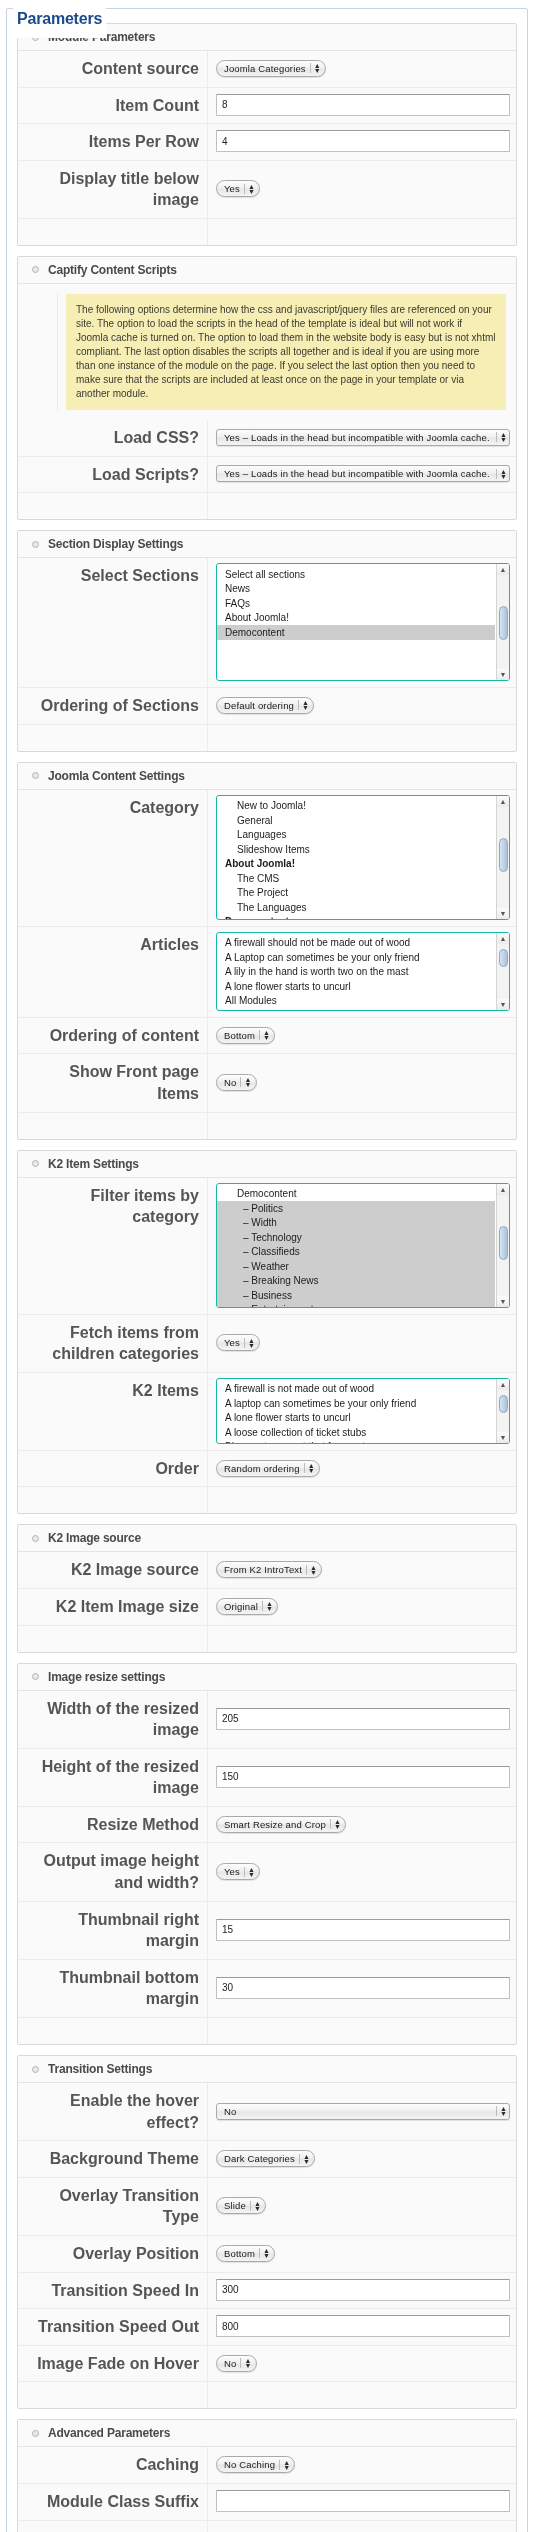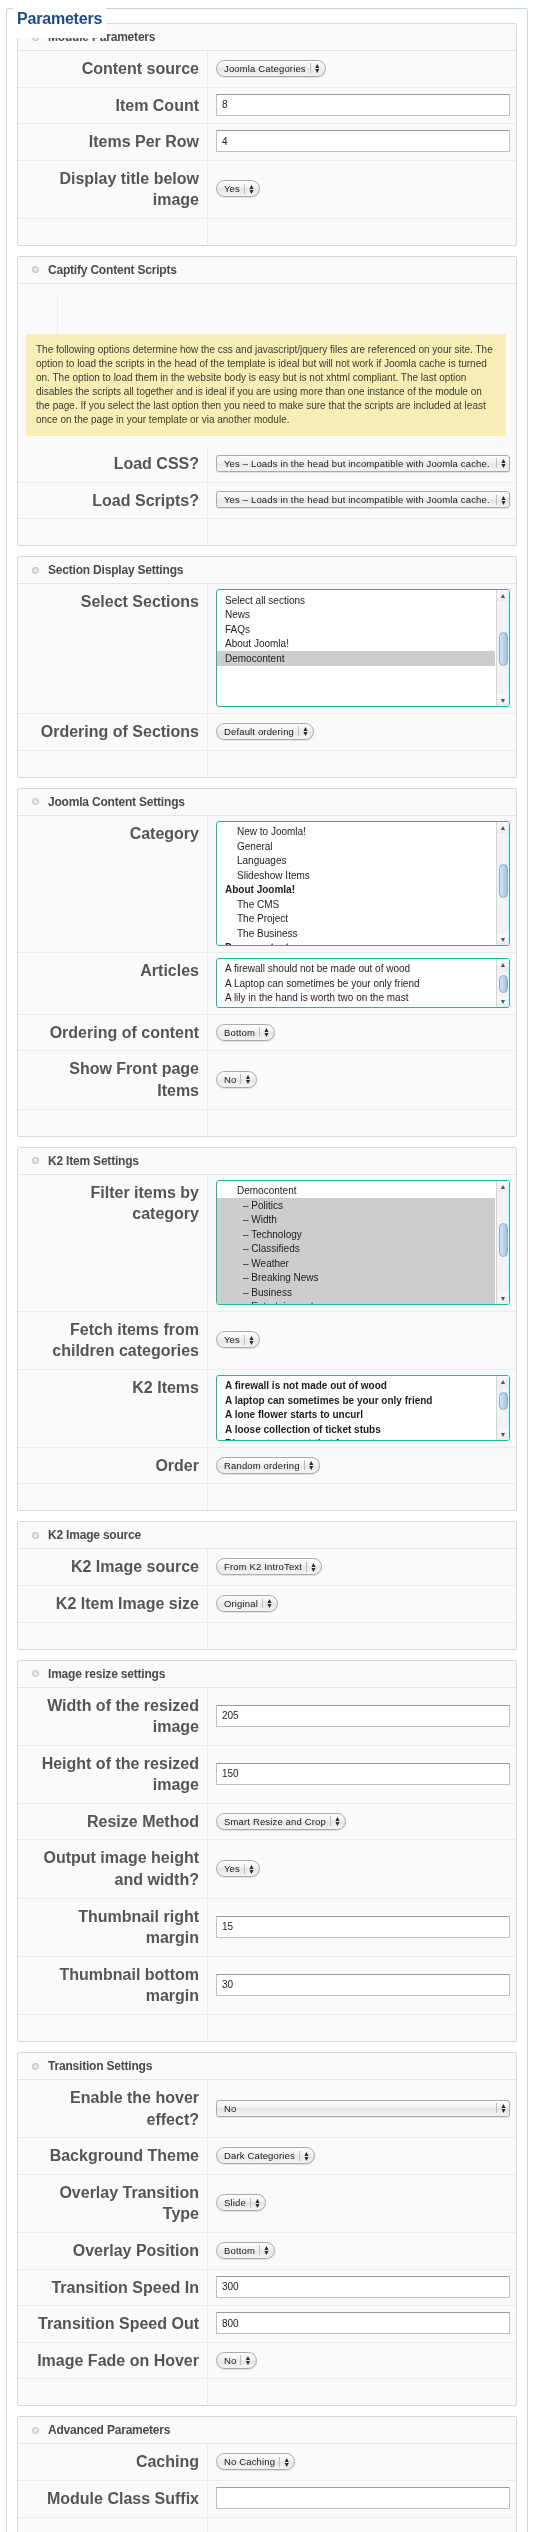--- a/index.html
+++ b/index.html
@@ -174,21 +174,21 @@
   .vscroll .thumb {
     width: 9px;
     border-radius: 5px;
     background: linear-gradient(to right, #d8e4f0, #a9c2dc);
     border: 1px solid #8fa8c4;
     margin: 1px 0;
   }
   .vscroll .track-fill { flex: 1 1 auto; }
 
   
-  .note-row { padding: 10px 10px 10px 0; display:flex;flex-direction:column; }
+  .note-row { padding: 10px 10px 10px 0; display:flex; }
   .note-left { width: 40px; flex: 0 0 40px; border-right: 1px solid #ececec; }
   .note {
     flex: 1 1 auto;
     background: #f7eeb6;
     color: #3a3a30;
     font-size: 10px;
     line-height: 14px;
     padding: 9px 10px;
     margin-left: 8px;
     text-align: left;
@@ -343,37 +343,37 @@
               <div class="row-label">Category</div>
               <div class="row-field">
                 <div class="listbox with-scroll" style="height: 125px;">
                   <div class="opt indent">New to Joomla!</div>
                   <div class="opt indent">General</div>
                   <div class="opt indent">Languages</div>
                   <div class="opt indent">Slideshow Items</div>
                   <div class="opt group">About Joomla!</div>
                   <div class="opt indent">The CMS</div>
                   <div class="opt indent">The Project</div>
-                  <div class="opt indent">The Business</div>
+                  <div class="opt indent">The Languages</div>
                   <div class="opt group">Democontent</div>
                   <div class="vscroll">
                     <div class="arr">▲</div>
                     <div class="track-fill" style="display: flex; flex-direction: column; width: 100%; align-items: center;">
                       <div style="height: 30px;"></div>
                       <div class="thumb" style="height: 34px;"></div>
                     </div>
                     <div class="arr">▼</div>
                   </div>
                 </div>
               </div>
             </div>
             <div class="row">
               <div class="row-label">Articles</div>
               <div class="row-field">
-                <div class="listbox with-scroll" style="height: 50px;">
+                <div class="listbox with-scroll" style="height: 79px;">
                   <div class="opt">A firewall should not be made out of wood</div>
                   <div class="opt">A Laptop can sometimes be your only friend</div>
                   <div class="opt">A lily in the hand is worth two on the mast</div>
                   <div class="opt">A lone flower starts to uncurl</div>
                   <div class="opt">All Modules</div>
                   <div class="vscroll">
                     <div class="arr">▲</div>
                     <div class="track-fill" style="display: flex; flex-direction: column; width: 100%; align-items: center;">
                       <div style="height: 4px;"></div>
                       <div class="thumb" style="height: 18px;"></div>
@@ -451,21 +451,21 @@
                   <span class="arrows">
                     <span>▲</span>
                     <span>▼</span>
                   </span>
                 </div>
               </div>
             </div>
             <div class="row">
               <div class="row-label">K2 Items</div>
               <div class="row-field">
-                <div class="listbox with-scroll" style="height: 66px; font-weight: bold;">
+                <div class="listbox with-scroll" style="height: 66px;">
                   <div class="opt">A firewall is not made out of wood</div>
                   <div class="opt">A laptop can sometimes be your only friend</div>
                   <div class="opt">A lone flower starts to uncurl</div>
                   <div class="opt">A loose collection of ticket stubs</div>
                   <div class="opt">Big events are not that far apart</div>
                   <div class="vscroll">
                     <div class="arr">▲</div>
                     <div class="track-fill" style="display: flex; flex-direction: column; width: 100%; align-items: center;">
                       <div style="height: 4px;"></div>
                       <div class="thumb" style="height: 18px;"></div>

